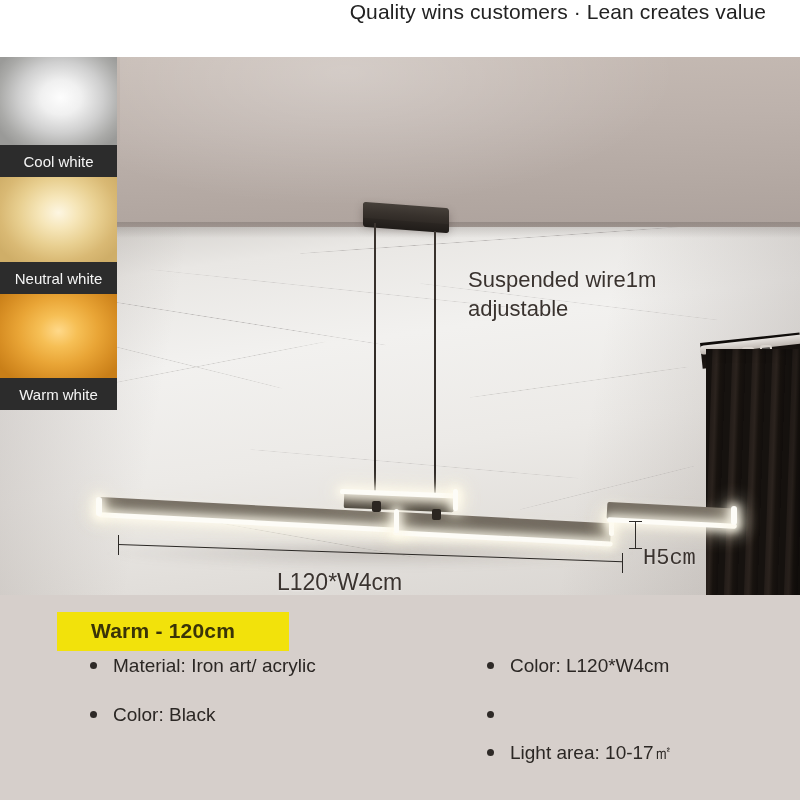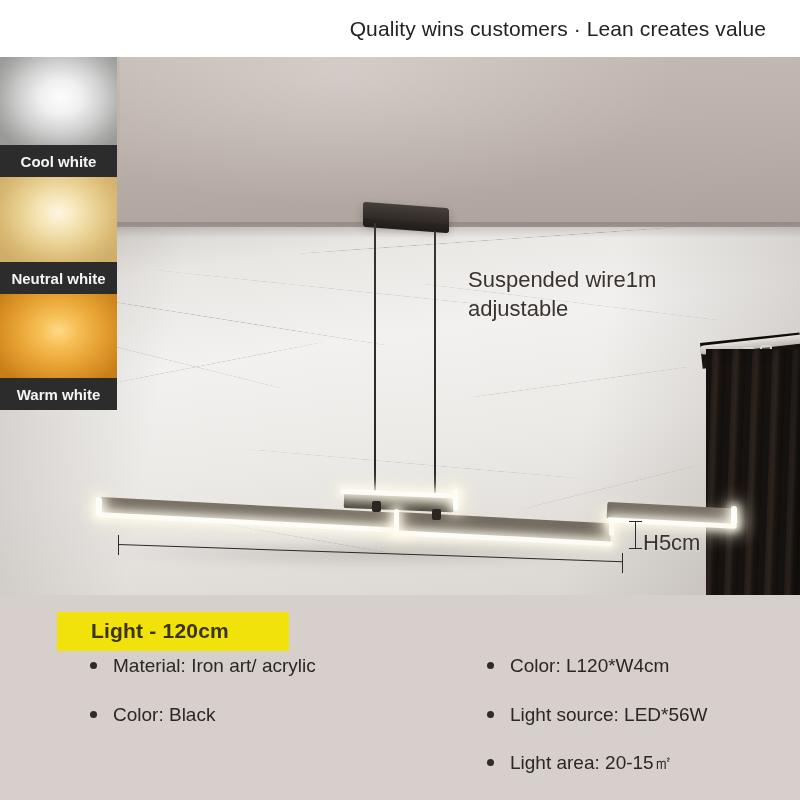--- a/index.html
+++ b/index.html
@@ -11,21 +11,21 @@
     position:relative;
     width:800px;height:800px;
     overflow:hidden;
     background:#ffffff;
   }
 
   
   .header{
     position:absolute;left:0;top:0;width:800px;height:57px;
     background:#ffffff;
-    display:flex;align-items:center;justify-content:flex-end;
+    display:flex;align-items:flex-start;justify-content:flex-end;
     box-sizing:border-box;padding-right:34px;
   }
   .header-title{
     font-size:21px;color:#222222;letter-spacing:0.1px;white-space:nowrap;
   }
 
   
   .photo{
     position:absolute;left:0;top:57px;width:800px;height:538px;
     overflow:hidden;
@@ -126,21 +126,21 @@
     filter:blur(3px);
   }
 
   
   .anno{
     position:absolute;color:#3a332f;font-size:22px;line-height:1.32;
     text-shadow:0 1px 2px rgba(255,255,255,.35);
     white-space:pre-line;
   }
   .anno-suspend{left:468px;top:208px;}
-  .anno-h{left:643px;top:471px;font-size:22px;}
+  .anno-h{left:643px;top:487px;font-size:22px;font-family:Liberation Mono, monospace;}
 
   .dim-h-bracket{
     position:absolute;left:629px;top:464px;width:13px;height:28px;
   }
   .dim-h-bracket .tick{position:absolute;left:0;width:13px;height:0;border-top:1.6px solid #2e2b28;}
   .dim-h-bracket .stem{position:absolute;left:6px;top:0;width:0;height:28px;border-left:1.6px solid #2e2b28;}
 
   .dim-line{
     position:absolute;left:118px;top:487px;width:505px;height:0;
     border-top:1.5px solid #2b2825;
@@ -158,21 +158,20 @@
   .swatch-rail{
     position:absolute;left:0;top:57px;width:117px;height:356px;
   }
   .swatch{position:absolute;left:0;width:117px;}
   .swatch-img{position:absolute;left:0;top:0;width:117px;}
   .swatch-label{
     position:absolute;left:0;width:117px;height:32px;
     background:#2c2c2c;color:#f5f5f5;
     font-size:15px;display:flex;align-items:center;justify-content:center;
     box-sizing:border-box;
-    font-weight:bold;
   }
   .sw-cool{
     background:
       radial-gradient(ellipse 62% 70% at 52% 46%, #fdfdfd 0%, #f0f0f0 28%, #cfcfcf 58%, #aaaaa8 85%, #9a9a98 100%);
   }
   .sw-neutral{
     background:
       radial-gradient(ellipse 62% 72% at 50% 42%, #fdf6e2 0%, #f6e6b9 26%, #e8cf90 55%, #d9b974 80%, #cfae68 100%);
   }
   .sw-warm{
@@ -287,20 +286,21 @@
     <div class="dim-h-bracket">
       <div class="tick" style="top:0;"></div>
       <div class="stem"></div>
       <div class="tick" style="top:27px;"></div>
     </div>
     <div class="anno anno-h">H5cm</div>
 
     <div class="dim-cap" style="left:118px;top:478px;"></div>
     <div class="dim-line"></div>
     <div class="dim-cap" style="left:622px;top:496px;"></div>
+    <div class="anno-l">L120*W4cm</div>
   </div>
 
   <div class="swatch-rail">
 
     <div class="swatch" style="top:0;height:119px;">
       <div class="swatch-img sw-cool" style="height:88px;"></div>
       <div class="swatch-label" style="top:88px;">Cool white</div>
     </div>
 
     <div class="swatch" style="top:120px;height:144px;">
@@ -309,41 +309,40 @@
     </div>
 
     <div class="swatch" style="top:237px;height:116px;border-radius:12px;">
       <div class="swatch-img sw-warm" style="height:84px;"></div>
       <div class="swatch-label" style="top:84px;">Warm white</div>
     </div>
   </div>
 
   <div class="spec"></div>
 
-  <div class="badge">Light - 120cm</div>
+  <div class="badge">Warm - 120cm</div>
 
   <div class="spec-col left">
     <div class="spec-item">
       <span class="bullet"></span>
       <span class="spec-text">Material: Iron art/ acrylic</span>
     </div>
     <div class="spec-item">
       <span class="bullet"></span>
       <span class="spec-text">Color: Black</span>
     </div>
   </div>
 
   <div class="spec-col right">
     <div class="spec-item">
       <span class="bullet"></span>
       <span class="spec-text">Color: L120*W4cm</span>
     </div>
     <div class="spec-item">
       <span class="bullet"></span>
-      <span class="spec-text">Light source: LED*56W</span>
-    </div>
-    <div class="spec-item">
-      <span class="bullet"></span>
-      <span class="spec-text">Light area: 20-15㎡</span>
+    </div>
+    <div class="spec-item">
+      <span class="bullet"></span>
+      <span class="spec-text">Light area: 10-17㎡</span>
     </div>
   </div>
 
 </div>
 
 </body></html>

